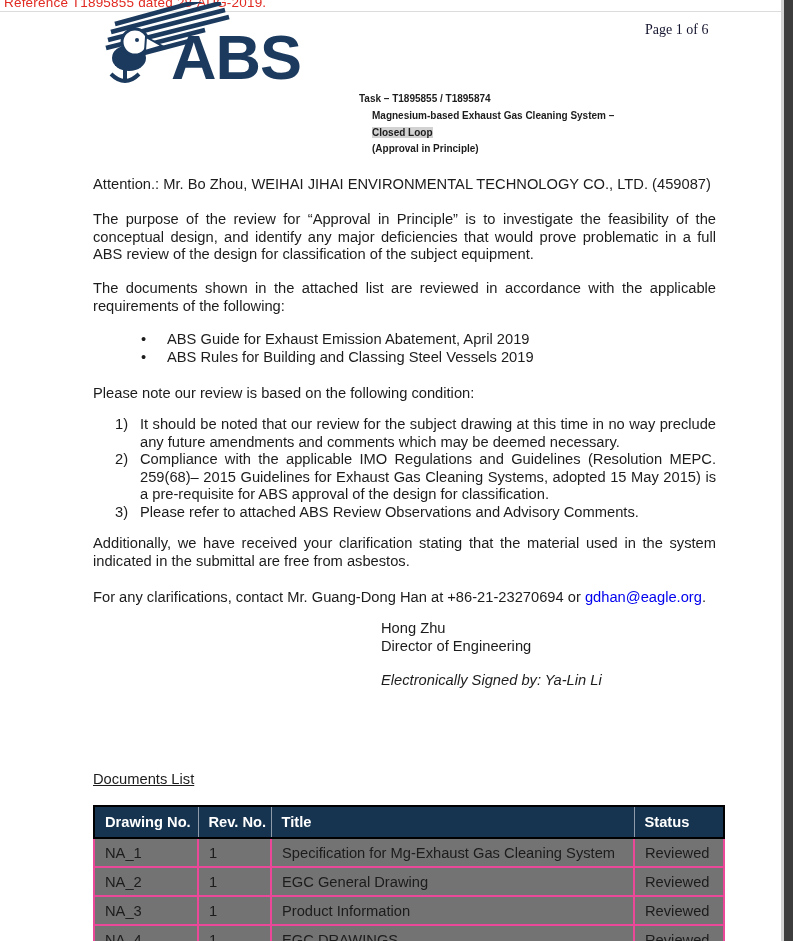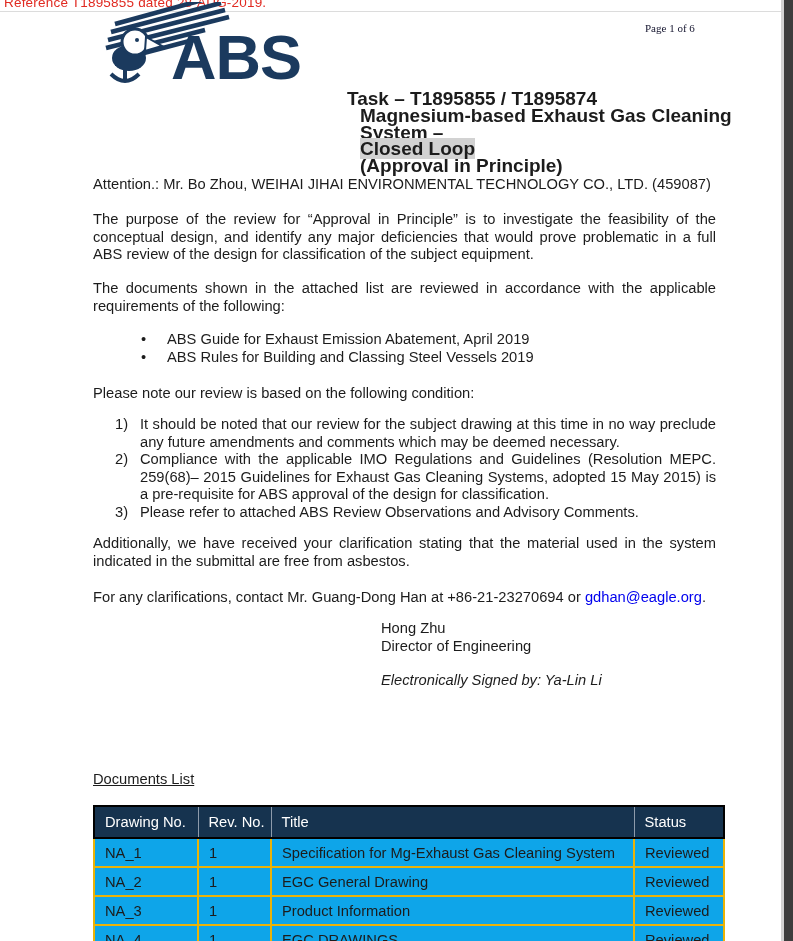--- a/index.html
+++ b/index.html
@@ -25,26 +25,26 @@
   .stamp {
     position: absolute; top: -5px; left: 4px;
     color: var(--stamp-red); font-size: 13.5px; letter-spacing: 0.2px;
     white-space: nowrap; z-index: 1;
   }
   .logo { position: absolute; top: 2px; left: 85px; z-index: 2; }
 
   .page-num {
     position: absolute; top: 22px; left: 645px;
     font-family: "Liberation Serif", "DejaVu Serif", serif;
-    font-size: 11px; color: #14142e;
+    font-size: 14px; color: #14142e;
   }
 
   .task-block {
-    position: absolute; top: 91px; left: 347px;
-    font-size: 19px; font-weight: bold; color: #1c1c1c; line-height: 16.8px;
+    position: absolute; top: 91px; left: 359px;
+    font-size: 10px; font-weight: bold; color: #1c1c1c; line-height: 16.8px;
     width: 420px;
   }
   .task-block .ind { padding-left: 13px; }
   .hl { background: var(--highlight-gray); text-align: right; }
 
   .btxt {
     position: absolute; left: 93px; width: 623px;
     font-size: 14.7px; color: #1c1c1c; line-height: 17.5px;
   }
   .just { text-align: justify; }
@@ -69,28 +69,28 @@
     font-size: 14.7px; color: #1c1c1c; text-decoration: underline;
   }
 
   .docs-table {
     position: absolute; top: 805px; left: 93px;
     border-collapse: collapse; table-layout: fixed; width: 630px;
     font-size: 14.7px; color: #1c1c1c;
     border: 2px solid #000;
   }
   .docs-table th {
-    background: var(--navy); color: #ffffff; font-weight: normal;
+    background: var(--navy); color: #ffffff; font-weight: bold;
     text-align: left; height: 30px; padding: 0 0 0 10px;
     border-left: 1px solid #8d9bab; border-bottom: 2px solid #000;
   }
   .docs-table th:first-child { border-left: none; }
   .docs-table td {
     height: 27px; padding: 0 0 0 10px;
-    border: 2px solid #eab308; background: #0ea5e9;
+    border: 2px solid #ec4899; background: #737373;
   }
 </style>
 </head>
 <body>
 
 <div class="page">
 
   <div class="stamp">Reference T1895855 dated 28-AUG-2019.</div>
   <div class="topline"></div>
 

